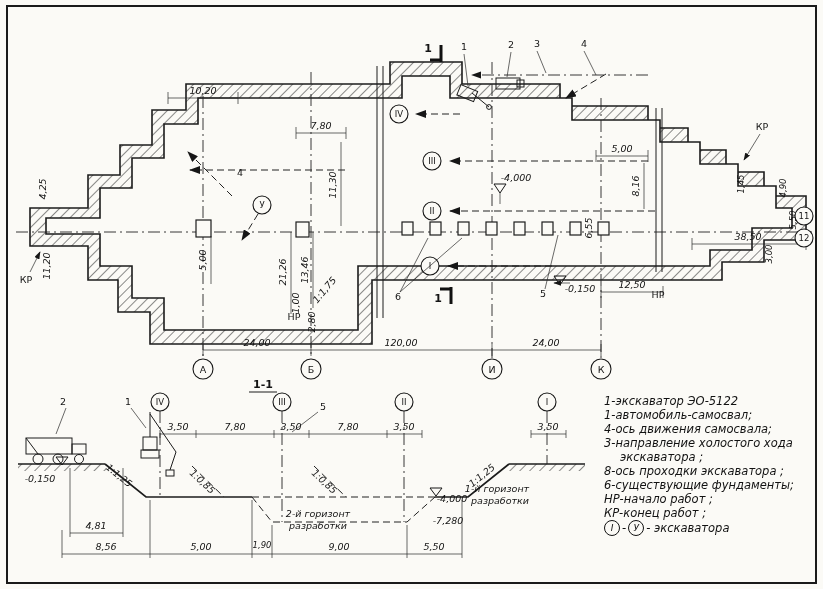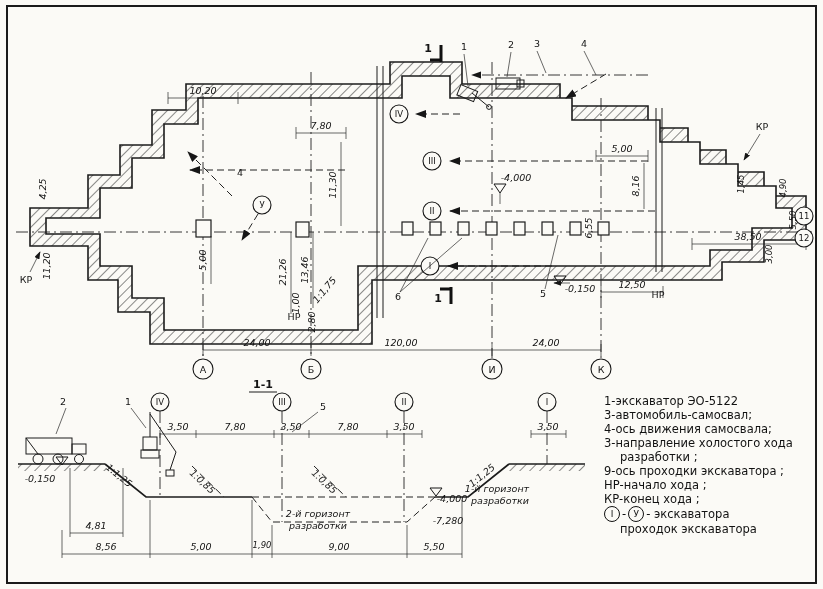--- a/index.html
+++ b/index.html
@@ -16,21 +16,21 @@
   .ln2{stroke:#1c1c1c;stroke-width:1.7;fill:none;}
   .thk{stroke:#111;stroke-width:3;fill:none;}
   .thin{stroke:#2a2a2a;stroke-width:.7;fill:none;}
   .axl{stroke:#222;stroke-width:.9;fill:none;stroke-dasharray:12 4 2 4;}
   .dsh{stroke:#222;stroke-width:1;fill:none;stroke-dasharray:7 4;}
   .wht{fill:#fbfaf6;stroke:#1c1c1c;stroke-width:1.6;}
   .circ{fill:#fbfaf6;stroke:#161616;stroke-width:1.1;}
   .fnd{fill:#fbfaf6;stroke:#1c1c1c;stroke-width:1.2;}
   .tri{fill:none;stroke:#161616;stroke-width:1;}
   .legend{position:absolute;left:604px;top:394px;width:214px;font-size:11.5px;
-          line-height:1.22;color:#121212;}
+          line-height:1.22;color:#121212;font-style:italic;}
   .lg-line{white-space:nowrap;}
   .lg-indent{padding-left:16px;}
   .lg-seq{display:flex;align-items:center;gap:2px;}
   .lg-circ{display:inline-flex;align-items:center;justify-content:center;width:14px;height:14px;
            border:1.2px solid #121212;border-radius:50%;font-size:9px;flex:0 0 auto;}
 </style>
 </head>
 <body>
 
 <div class="page">
@@ -346,28 +346,28 @@
         <text x="201" y="550">5,00</text>
         <text class="sm" x="262" y="548">1,90</text>
         <text x="339" y="550">9,00</text>
         <text x="434" y="550">5,50</text>
       </g>
     </g>
   </svg>
 
   <div class="legend">
     <div class="lg-line">1-экскаватор ЭО-5122</div>
-    <div class="lg-line">3-автомобиль-самосвал;</div>
+    <div class="lg-line">1-автомобиль-самосвал;</div>
     <div class="lg-line">4-ось движения самосвала;</div>
     <div class="lg-line">3-направление холостого хода</div>
-    <div class="lg-line lg-indent">разработки ;</div>
-    <div class="lg-line">9-ось проходки экскаватора ;</div>
-    <div class="lg-line">НР-начало хода ;</div>
-    <div class="lg-line">КР-конец хода ;</div>
+    <div class="lg-line lg-indent">экскаватора ;</div>
+    <div class="lg-line">8-ось проходки экскаватора ;</div>
+    <div class="lg-line">6-существующие фундаменты;</div>
+    <div class="lg-line">НР-начало работ ;</div>
+    <div class="lg-line">КР-конец работ ;</div>
     <div class="lg-line lg-seq">
       <span class="lg-circ">I</span>
       <span>-</span>
       <span class="lg-circ">У</span>
       <span>- экскаватора</span>
     </div>
-    <div class="lg-line lg-indent">проходок экскаватора</div>
   </div>
 </div>
 
 </body></html>

